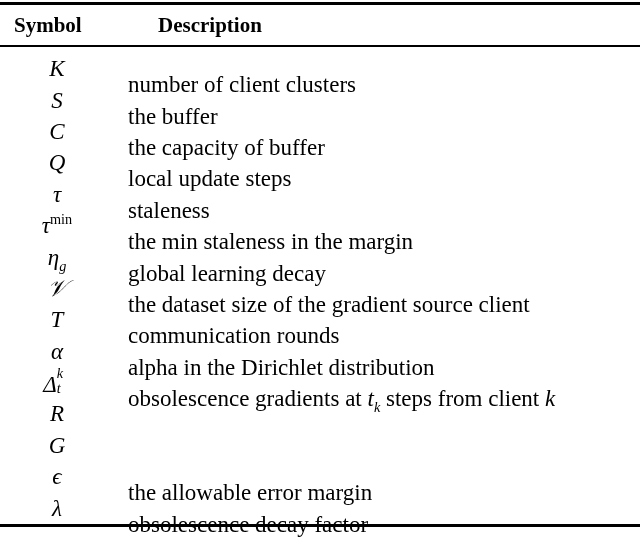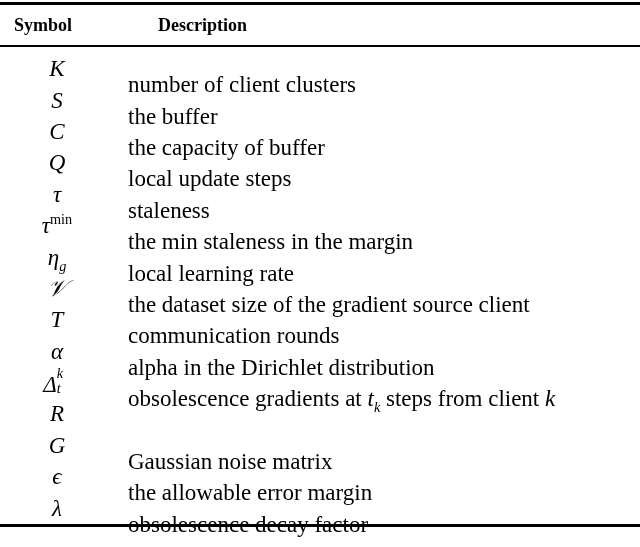--- a/index.html
+++ b/index.html
@@ -32,21 +32,21 @@
   .rule-bottom { height: 3px; }
 
   
   .thead {
     height: 40px;
     display: flex;
     align-items: center;
   }
   .th {
     font-weight: bold;
-    font-size: 18px;
+    font-size: 21px;
     line-height: 1;
   }
   .th-symbol {
     width: 114px;
     padding-left: 14px;
     box-sizing: border-box;
   }
   .th-desc {
     padding-left: 2px;
     margin-left: 42px;
@@ -162,21 +162,21 @@
       <div class="cell-desc">staleness</div>
     </div>
 
     <div class="row">
       <div class="cell-symbol"><span>τ</span><sup class="sm">min</sup></div>
       <div class="cell-desc">the min staleness in the margin</div>
     </div>
 
     <div class="row">
       <div class="cell-symbol"><span>η</span><sub class="it">g</sub></div>
-      <div class="cell-desc">local learning rate</div>
+      <div class="cell-desc">global learning decay</div>
     </div>
 
     <div class="row">
       <div class="cell-symbol cal">𝒱</div>
       <div class="cell-desc">the dataset size of the gradient source client</div>
     </div>
 
     <div class="row">
       <div class="cell-symbol">T</div>
       <div class="cell-desc">communication rounds</div>
@@ -191,21 +191,20 @@
       <div class="cell-symbol"><span>Δ</span><span class="updown"><sup>k</sup><sub>t</sub></span></div>
       <div class="cell-desc"><span>obsolescence gradients at </span><span class="mathvar">t</span><sub class="it">k</sub><span> steps from client </span><span class="mathvar">k</span></div>
     </div>
 
     <div class="row">
       <div class="cell-symbol">R</div>
     </div>
 
     <div class="row">
       <div class="cell-symbol">G</div>
-      <div class="cell-desc">Gaussian noise matrix</div>
     </div>
 
     <div class="row">
       <div class="cell-symbol">ϵ</div>
       <div class="cell-desc">the allowable error margin</div>
     </div>
 
     <div class="row">
       <div class="cell-symbol">λ</div>
       <div class="cell-desc">obsolescence decay factor</div>

